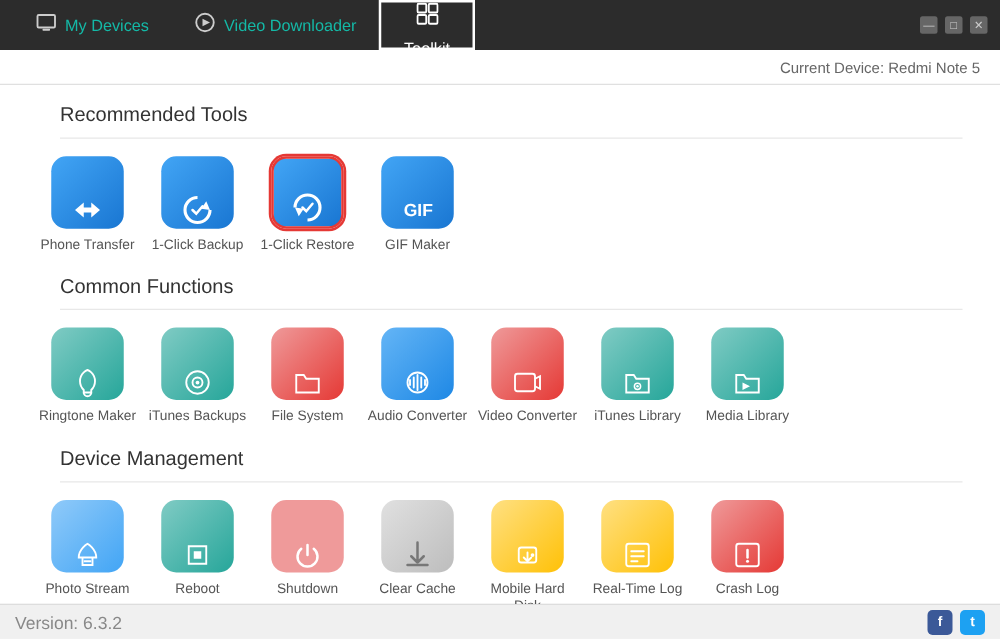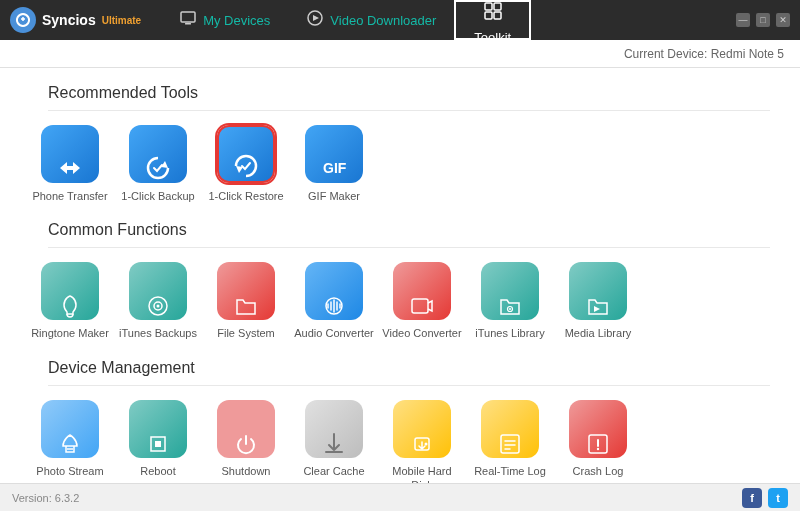--- a/index.html
+++ b/index.html
@@ -168,48 +168,38 @@
     
     .bottombar {
       background: #f0f0f0;
       border-top: 1px solid #ddd;
       height: 28px;
       display: flex;
       align-items: center;
       justify-content: space-between;
       padding: 0 12px;
     }
-    .version-text { font-size: 11px; color: #888; }
+    .version-text { font-size: 14px; color: #888; }
     .social-icons { display: flex; gap: 6px; }
     .social-btn {
       width: 20px; height: 20px;
       border-radius: 4px;
       display: flex; align-items: center; justify-content: center;
       font-size: 11px;
       color: white;
       cursor: pointer;
       font-weight: bold;
     }
     .fb-btn { background: #3b5998; }
     .tw-btn { background: #1da1f2; }
   </style>
 </head>
 <body>
 
 <div class="titlebar">
-  <div class="titlebar-logo">
-    <div class="logo-circle">
-      <svg width="16" height="16" viewBox="0 0 16 16" fill="white">
-        <path d="M8 2 A6 6 0 1 1 7.99 2 Z" fill="none" stroke="white" stroke-width="2"></path>
-        <path d="M8 5 L8 9 M6 7 L10 7" stroke="white" stroke-width="1.5"></path>
-      </svg>
-    </div>
-    <span class="app-name">Syncios</span>
-    <span class="app-edition">Ultimate</span>
-  </div>
 
   <div class="nav-tabs">
 
     <div class="nav-tab">
       <span class="tab-icon">
         <svg width="18" height="18" viewBox="0 0 18 18" fill="none">
           <rect x="2" y="3" width="14" height="10" rx="1" stroke="#ccc" stroke-width="1.5" fill="none"></rect>
           <rect x="6" y="14" width="6" height="1.5" rx="0.5" fill="#ccc"></rect>
         </svg>
       </span>

